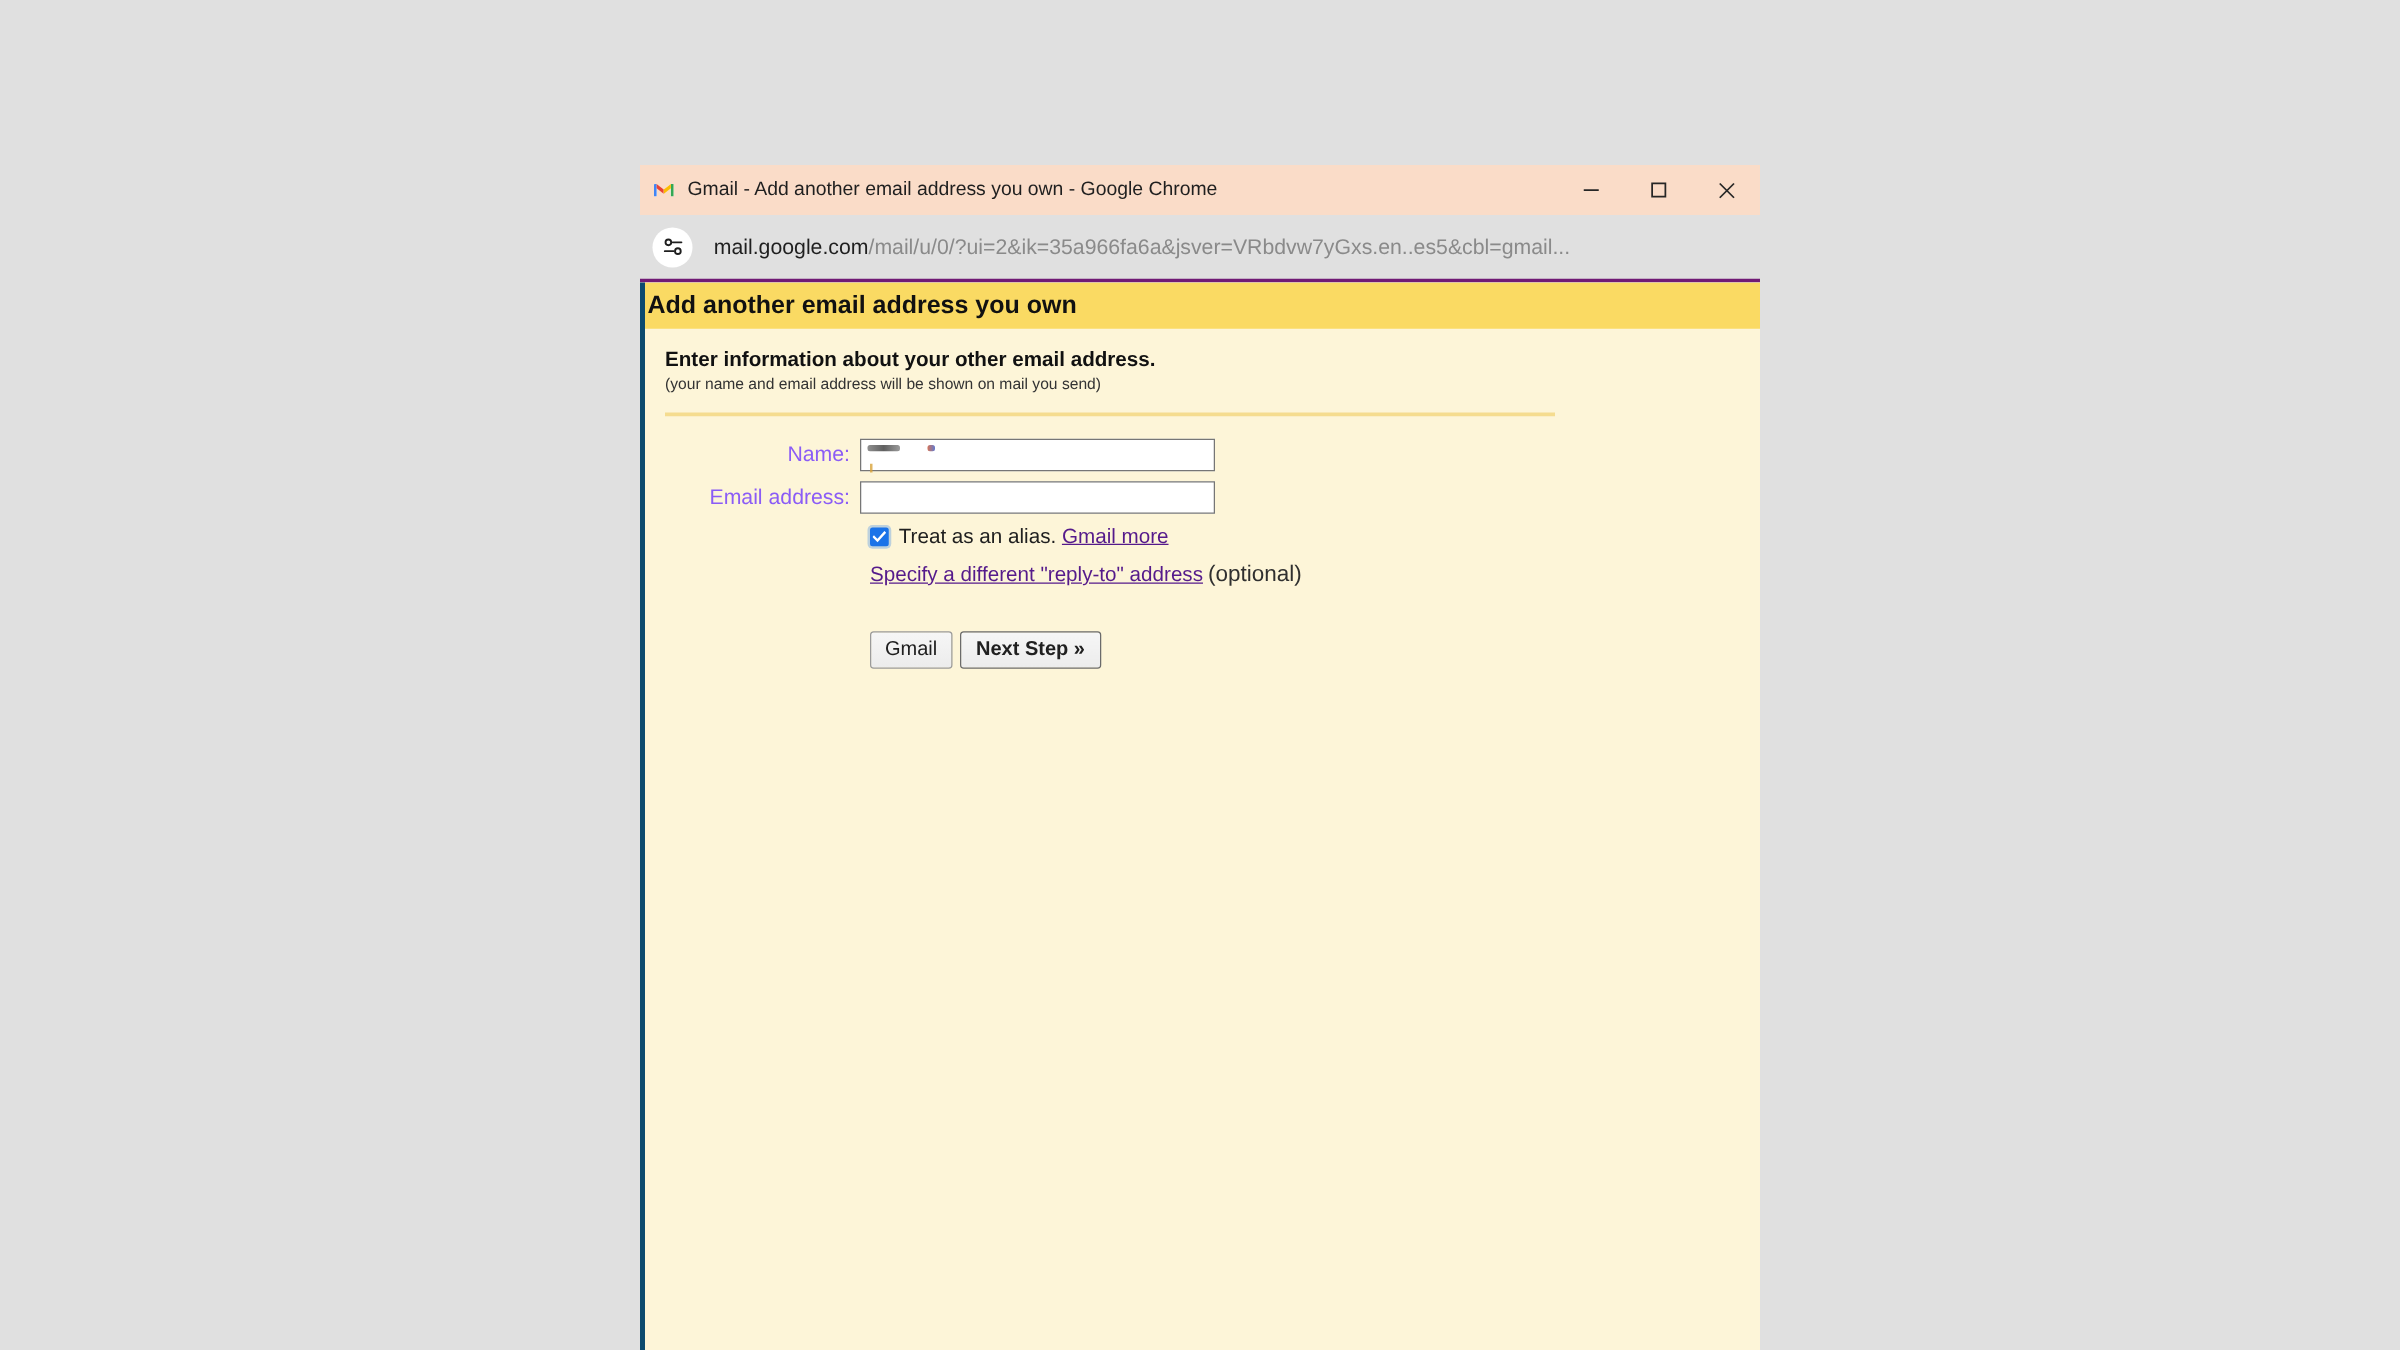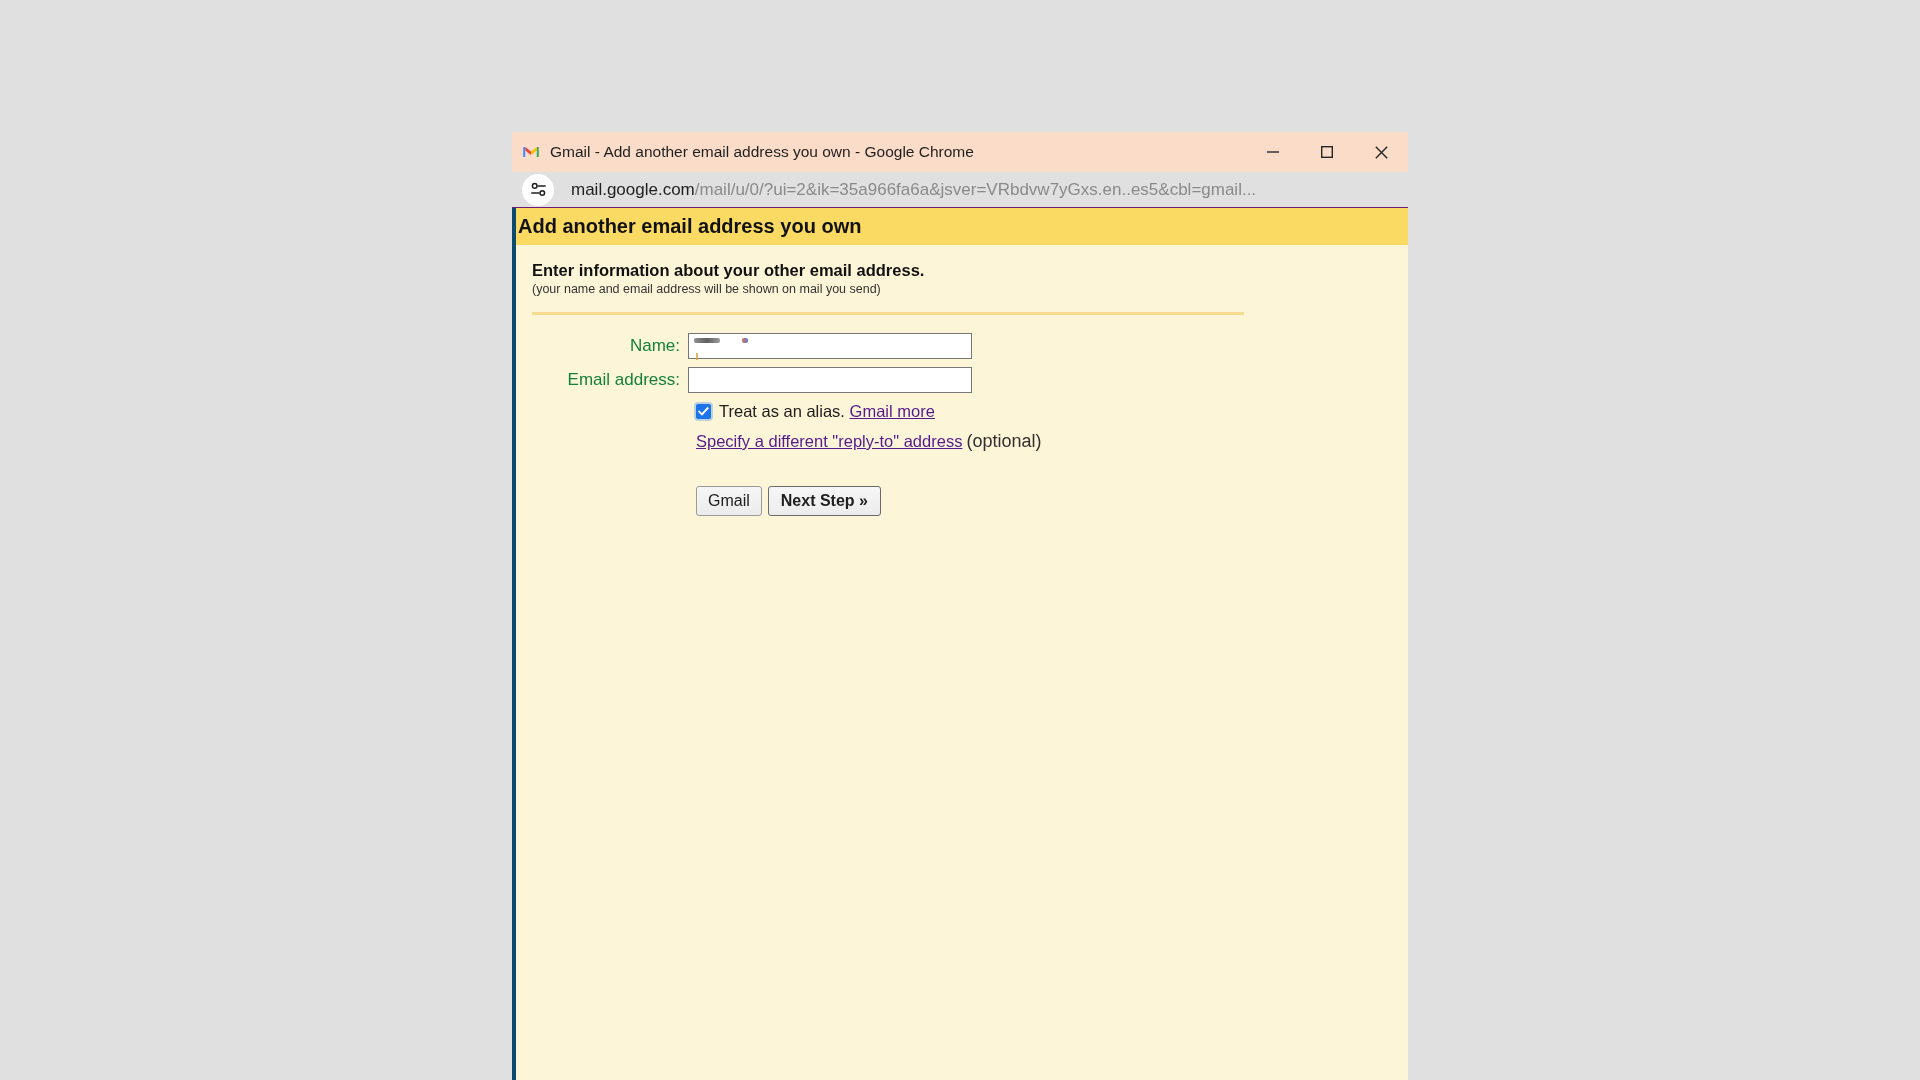--- a/index.html
+++ b/index.html
@@ -62,27 +62,27 @@
     height: 40px;
     display: flex;
     align-items: center;
     justify-content: center;
     color: #262626;
   }
   .wc-btn svg { display: block; }
 
   
   .toolbar {
-    height: 36px;
+    height: 54px;
     background: #e0e0e0;
     display: flex;
     align-items: center;
     padding-left: 10px;
     box-sizing: border-box;
-    border-bottom: 1px solid #701a75;
+    border-bottom: 3px solid #701a75;
   }
   .site-info-btn {
     width: 32px;
     height: 32px;
     border-radius: 50%;
     background: #ffffff;
     display: flex;
     align-items: center;
     justify-content: center;
     flex: 0 0 32px;
@@ -150,21 +150,21 @@
   .form-row {
     display: flex;
     align-items: center;
     margin-bottom: 8px;
   }
   .form-label {
     width: 156px;
     text-align: right;
     padding-right: 8px;
     font-size: 17px;
-    color: #15803d;
+    color: #8b5cf6;
     box-sizing: border-box;
   }
   .text-input {
     width: 284px;
     height: 26px;
     border: 1px solid #767676;
     background: #ffffff;
     font-family: "Liberation Sans", sans-serif;
     font-size: 15px;
     color: #202020;

